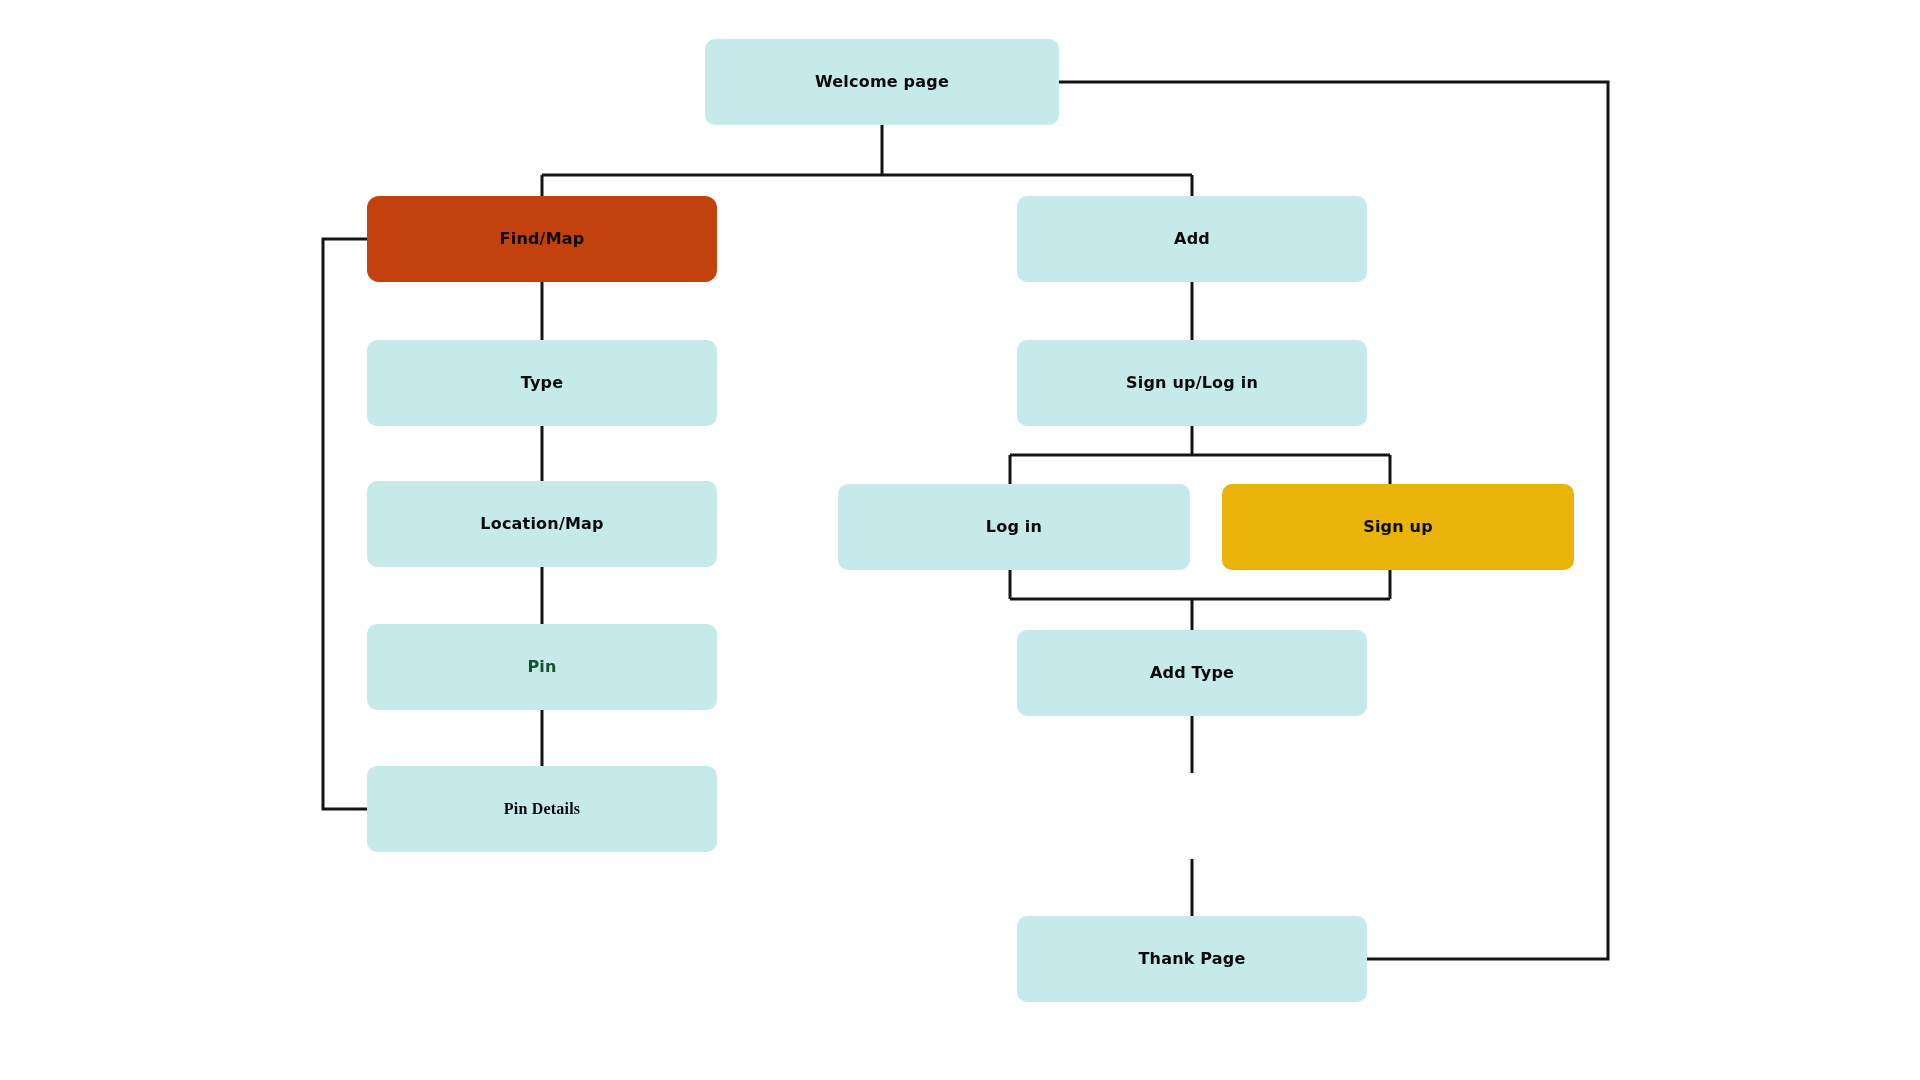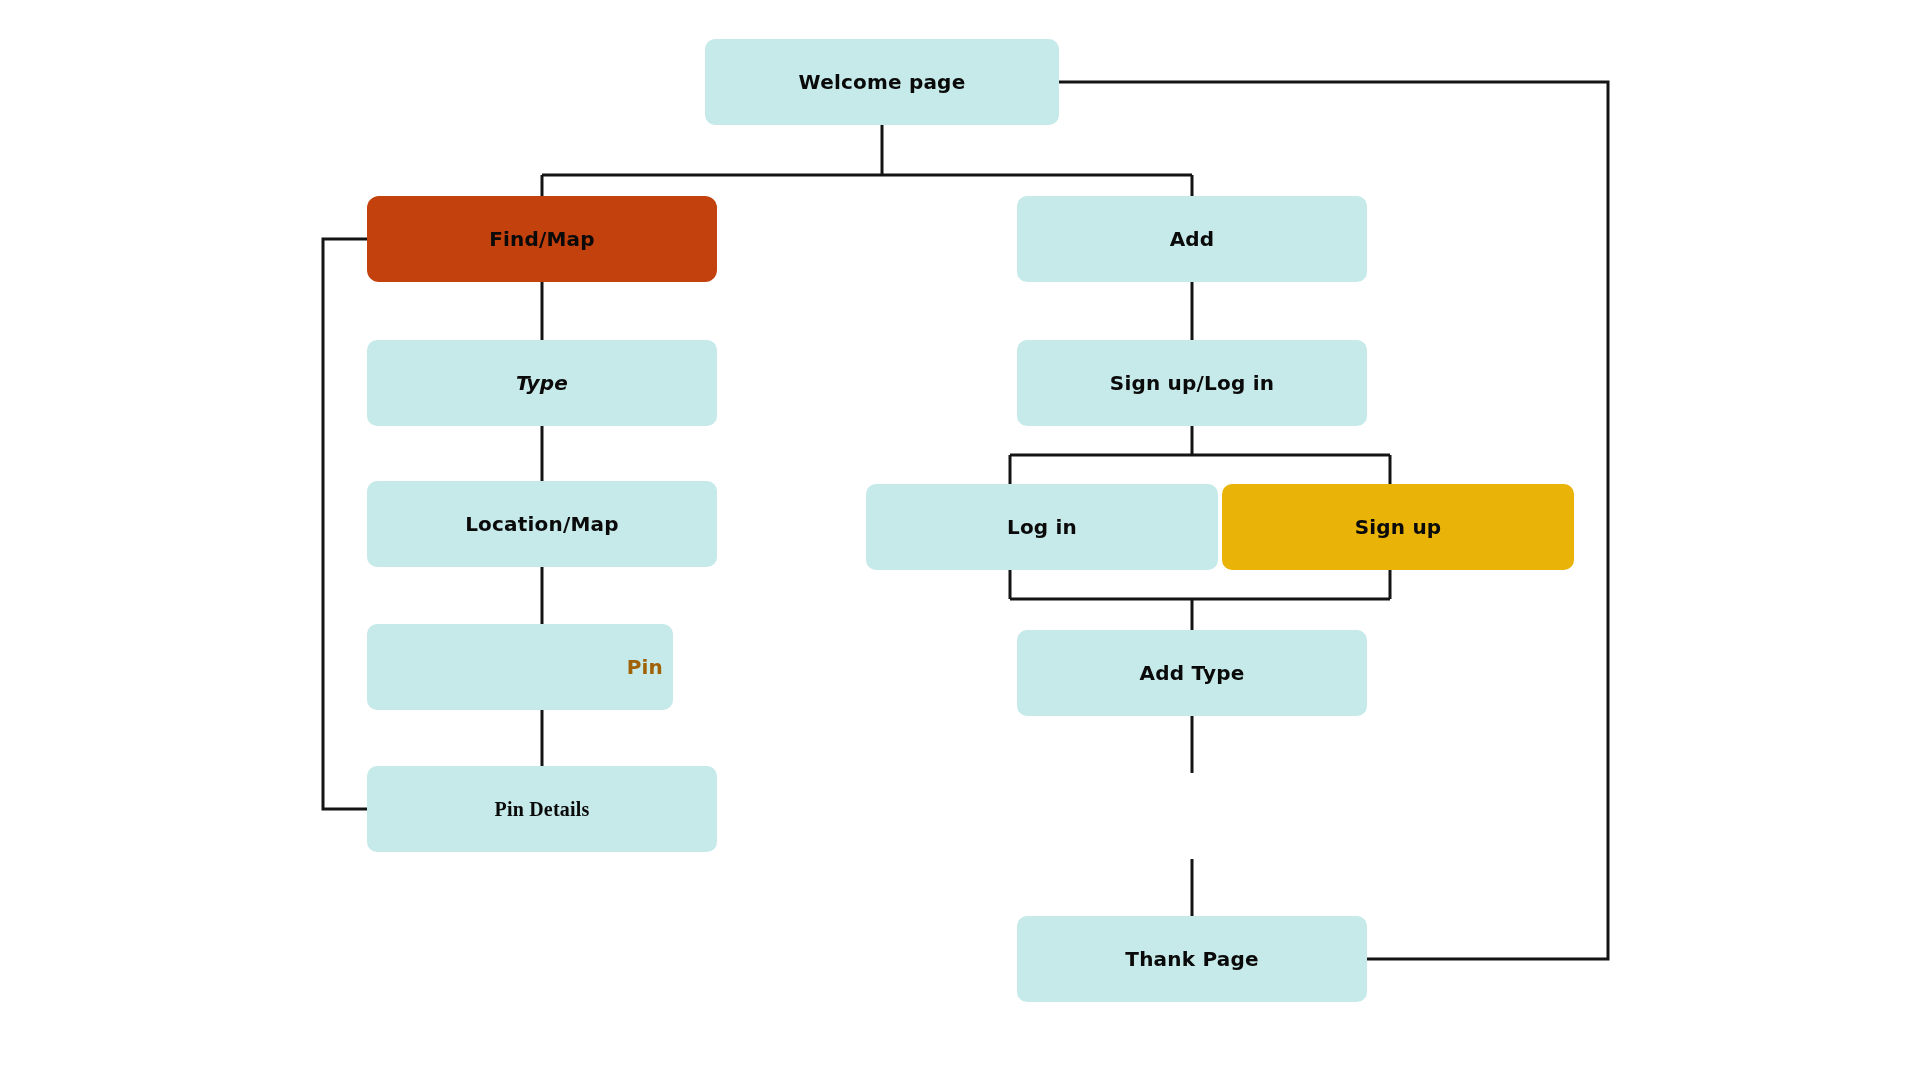--- a/index.html
+++ b/index.html
@@ -31,21 +31,21 @@
     box-sizing: border-box;
     background: #c6e9e9;
     border-radius: 10px;
     display: flex;
     align-items: center;
     justify-content: center;
     text-align: center;
     color: #0a0a0a;
     font-family: "DejaVu Sans", sans-serif;
     font-weight: bold;
-    font-size: 20px;
+    font-size: 16px;
     letter-spacing: 0.2px;
     line-height: 1.15;
     padding: 8px 10px;
   }
   .node-label {
     display: block;
     white-space: nowrap;
   }
 </style>
 </head>
@@ -89,39 +89,39 @@
       <path d="M 1367 959 L 1608 959 L 1608 82 L 1059 82"></path>
     </g>
   </svg>
 
   <div class="node" style="left: 705px; top: 39px; width: 354px; height: 86px; background: rgb(198, 233, 233); color: rgb(10, 10, 10); border-radius: 10px;">
     <span class="node-label">Welcome page</span>
   </div>
   <div class="node" style="left: 367px; top: 196px; width: 350px; height: 86px; background: #c2410c; color: rgb(10, 10, 10); border-radius: 12px;">
     <span class="node-label">Find/Map</span>
   </div>
-  <div class="node" style="left: 367px; top: 340px; width: 350px; height: 86px; background: rgb(198, 233, 233); color: rgb(10, 10, 10); border-radius: 10px; font-style: italic;">
+  <div class="node" style="left: 367px; top: 340px; width: 350px; height: 86px; background: rgb(198, 233, 233); color: rgb(10, 10, 10); border-radius: 10px;">
     <span class="node-label">Type</span>
   </div>
   <div class="node" style="left: 367px; top: 481px; width: 350px; height: 86px; background: rgb(198, 233, 233); color: rgb(10, 10, 10); border-radius: 10px;">
     <span class="node-label">Location/Map</span>
   </div>
-  <div class="node" style="left: 367px; top: 624px; width: 306px; height: 86px; background: rgb(198, 233, 233); color: #a16207; border-radius: 10px; justify-content: flex-end;">
+  <div class="node" style="left: 367px; top: 624px; width: 350px; height: 86px; background: rgb(198, 233, 233); color: #14532d; border-radius: 10px;">
     <span class="node-label">Pin</span>
   </div>
   <div class="node" style="left: 367px; top: 766px; width: 350px; height: 86px; background: rgb(198, 233, 233); color: rgb(10, 10, 10); border-radius: 10px; font-family: Liberation Serif, serif;">
     <span class="node-label">Pin Details</span>
   </div>
   <div class="node" style="left: 1017px; top: 196px; width: 350px; height: 86px; background: rgb(198, 233, 233); color: rgb(10, 10, 10); border-radius: 10px;">
     <span class="node-label">Add</span>
   </div>
   <div class="node" style="left: 1017px; top: 340px; width: 350px; height: 86px; background: rgb(198, 233, 233); color: rgb(10, 10, 10); border-radius: 10px;">
     <span class="node-label">Sign up/Log in</span>
   </div>
-  <div class="node" style="left: 838px; top: 484px; width: 352px; height: 86px; background: rgb(198, 233, 233); color: rgb(10, 10, 10); border-radius: 10px; margin-left: 28px;">
+  <div class="node" style="left: 838px; top: 484px; width: 352px; height: 86px; background: rgb(198, 233, 233); color: rgb(10, 10, 10); border-radius: 10px;">
     <span class="node-label">Log in</span>
   </div>
   <div class="node" style="left: 1222px; top: 484px; width: 352px; height: 86px; background: #eab308; color: rgb(10, 10, 10); border-radius: 10px;">
     <span class="node-label">Sign up</span>
   </div>
   <div class="node" style="left: 1017px; top: 630px; width: 350px; height: 86px; background: rgb(198, 233, 233); color: rgb(10, 10, 10); border-radius: 10px;">
     <span class="node-label">Add Type</span>
   </div>
   <div class="node" style="left: 1017px; top: 916px; width: 350px; height: 86px; background: rgb(198, 233, 233); color: rgb(10, 10, 10); border-radius: 10px; text-align: center;">
     <span class="node-label">Thank Page</span>

